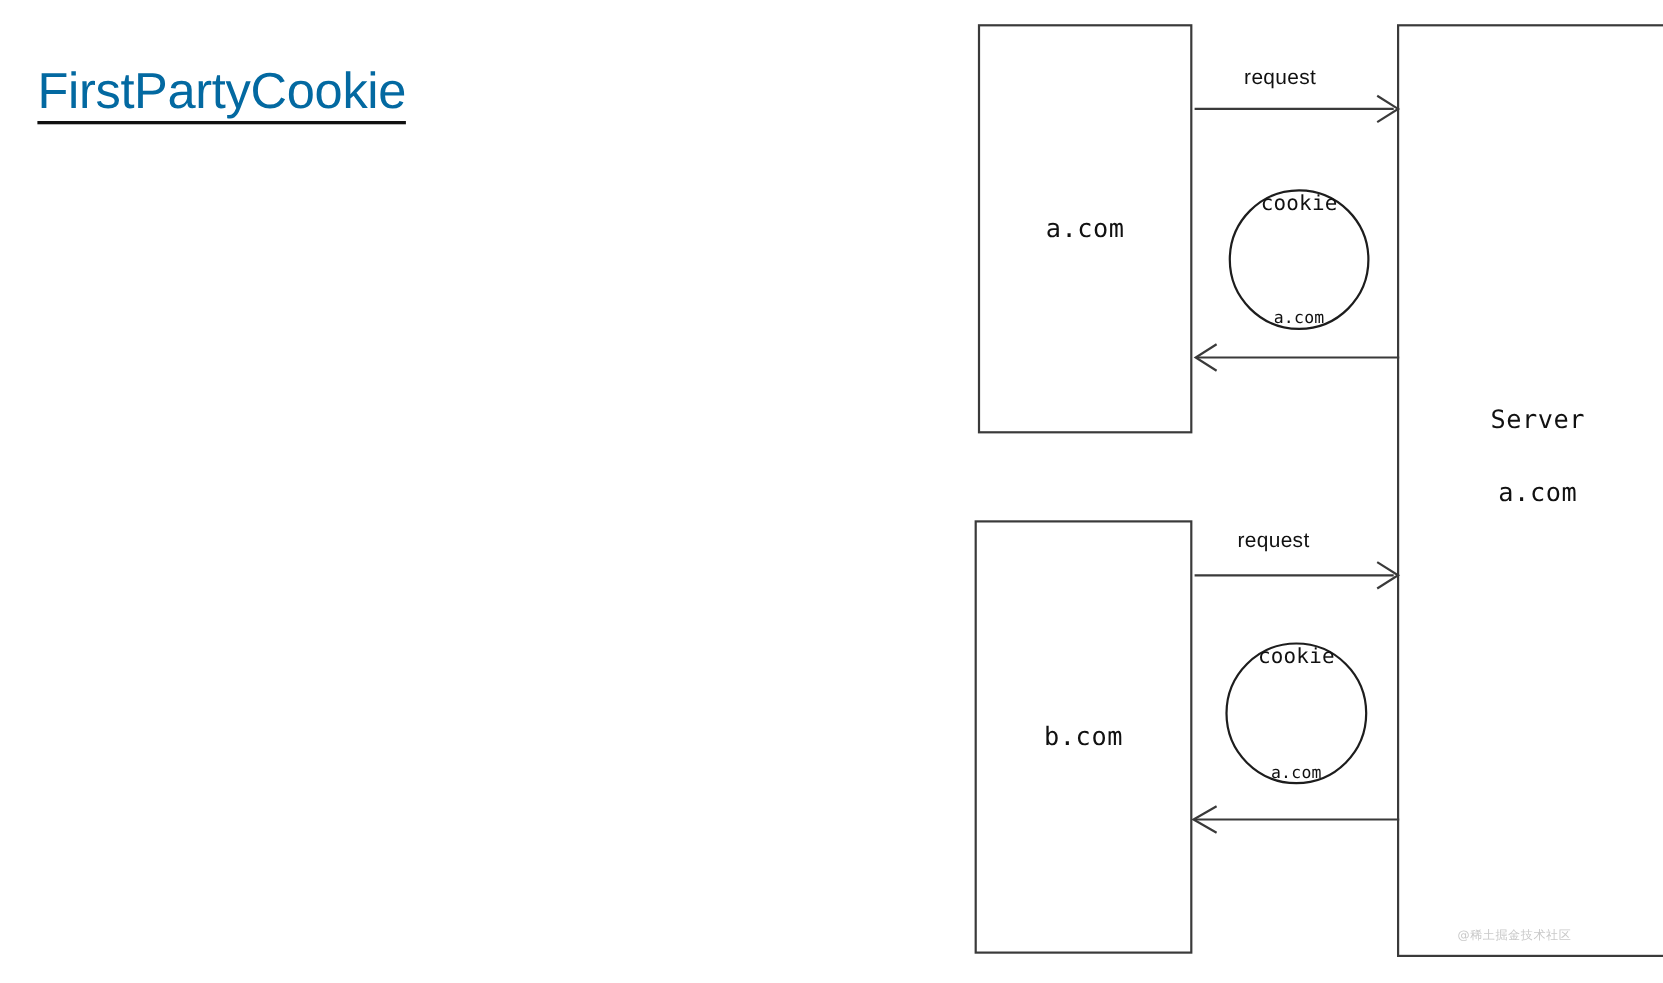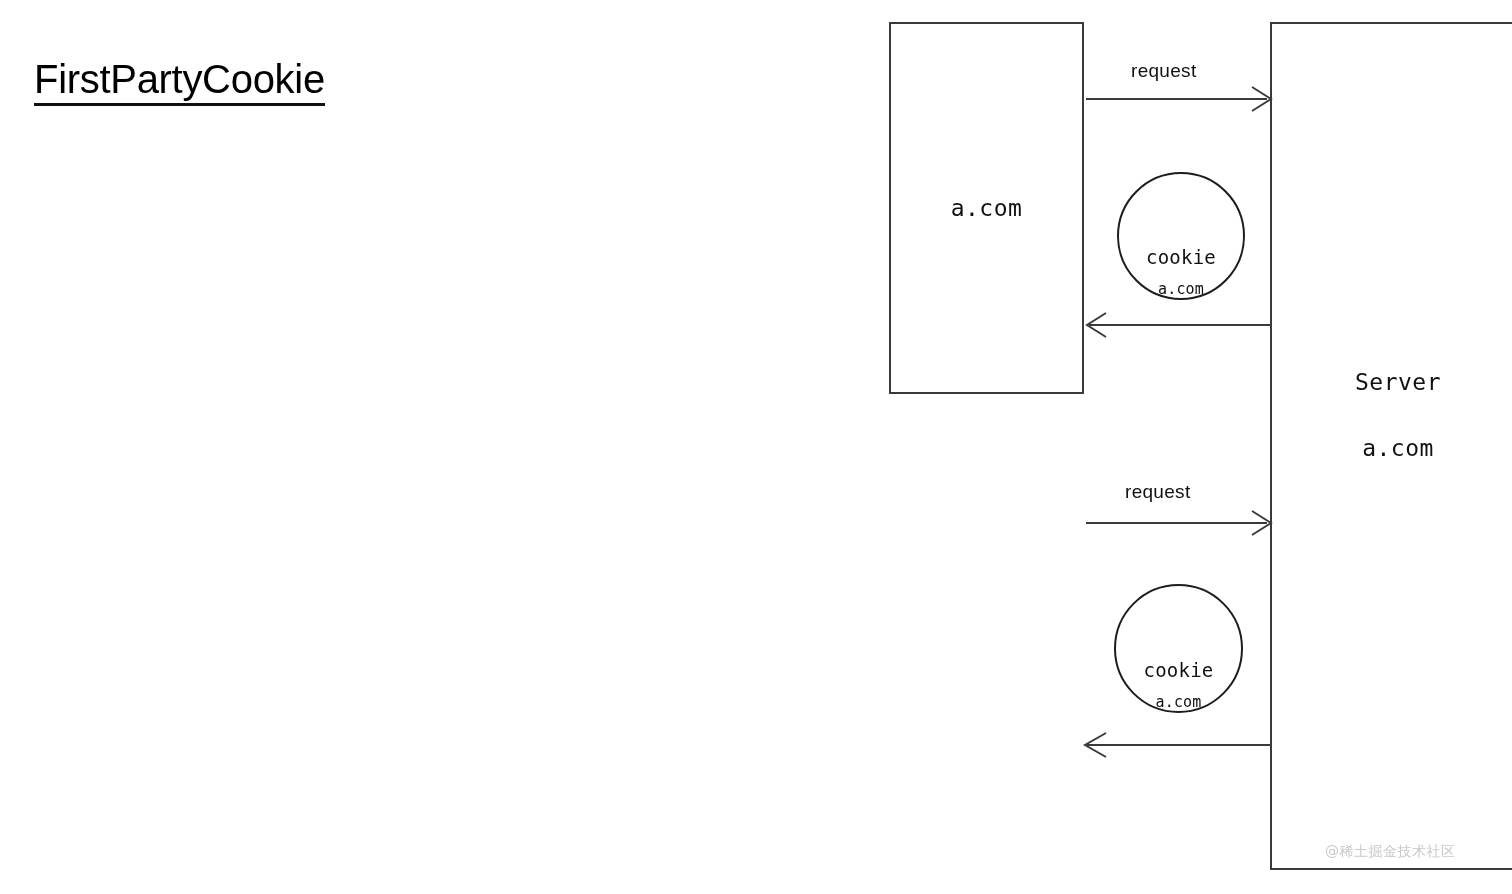--- a/index.html
+++ b/index.html
@@ -19,23 +19,23 @@
   
   .link-list {
     position: absolute;
     left: 34px;
     top: 58px;
     width: 520px;
   }
   .doc-link {
     display: block;
     font-family: "Liberation Sans", sans-serif;
-    font-size: 40px;
+    font-size: 46px;
     line-height: 1.06;
-    color: #000000;
+    color: #0369a1;
     text-decoration: none;
     letter-spacing: -0.3px;
     width: fit-content;
     border-bottom: 3px solid #111111;
     padding-bottom: 3px;
     margin-bottom: 40px;
     cursor: pointer;
   }
 
   
@@ -85,21 +85,21 @@
   
   .cookie-circle {
     position: absolute;
     box-sizing: border-box;
     border: 2px solid #1d1d1d;
     border-radius: 50%;
     background: #ffffff;
     display: flex;
     flex-direction: column;
     align-items: center;
-    justify-content: flex-end;
+    justify-content: space-between;
   }
   #cookie-top    { left: 1117px; top: 172px; width: 128px; height: 128px; }
   #cookie-bottom { left: 1114px; top: 584px; width: 129px; height: 129px; }
   .cookie-title {
     font-family: "DejaVu Sans Mono", "Liberation Mono", monospace;
     font-size: 19px;
     color: #111111;
     letter-spacing: 0.2px;
   }
   .cookie-sub {
@@ -130,39 +130,42 @@
   }
   #label-req-top { left: 1131px; top: 60px; }
   #label-req-bot { left: 1125px; top: 481px; }
 
   
   #watermark {
     position: absolute;
     left: 1325px;
     top: 843px;
     font-family: "DejaVu Sans", sans-serif;
-    font-size: 14px;
+    font-size: 11px;
     color: #c9c9c9;
     letter-spacing: 0.5px;
     white-space: pre;
   }
 </style>
 </head>
 <body>
 
 <div class="link-list">
   <a class="doc-link" href="#">FirstPartyCookie</a>
 </div>
 
 <div class="diagram">
 
   <div class="node-box" id="box-acom">
     <span class="node-label">a.com</span>
   </div>
 
+  <div class="node-box" id="box-bcom">
+    <span class="node-label">b.com</span>
+  </div>
 
   <div class="node-box" id="box-server">
     <div class="server-inner">
       <span class="node-label">Server</span>
       <span class="node-label secondary">a.com</span>
     </div>
   </div>
 
   <svg class="arrow-svg" id="arrow-req-top" viewBox="0 0 190 30">
     <line x1="2" y1="15" x2="183" y2="15" stroke="#3a3a3a" stroke-width="2"></line>

